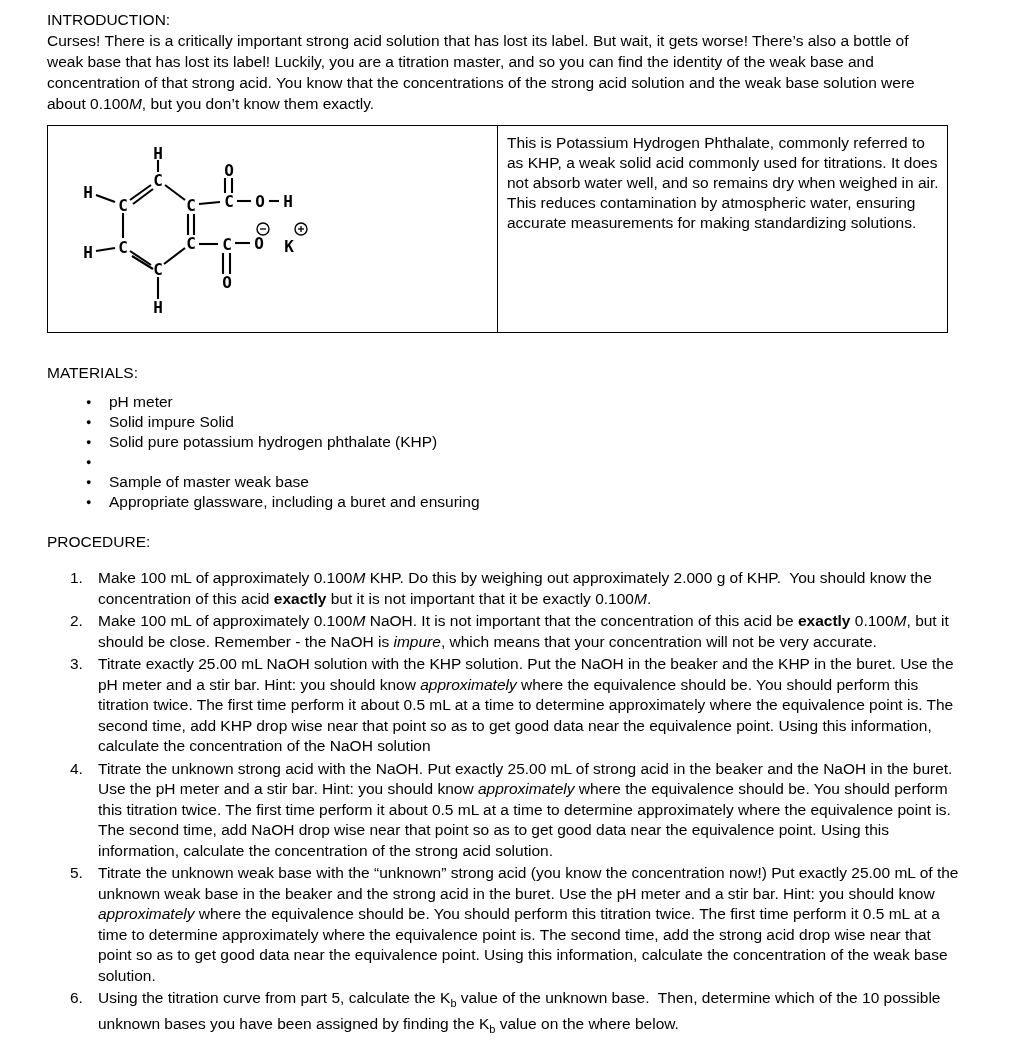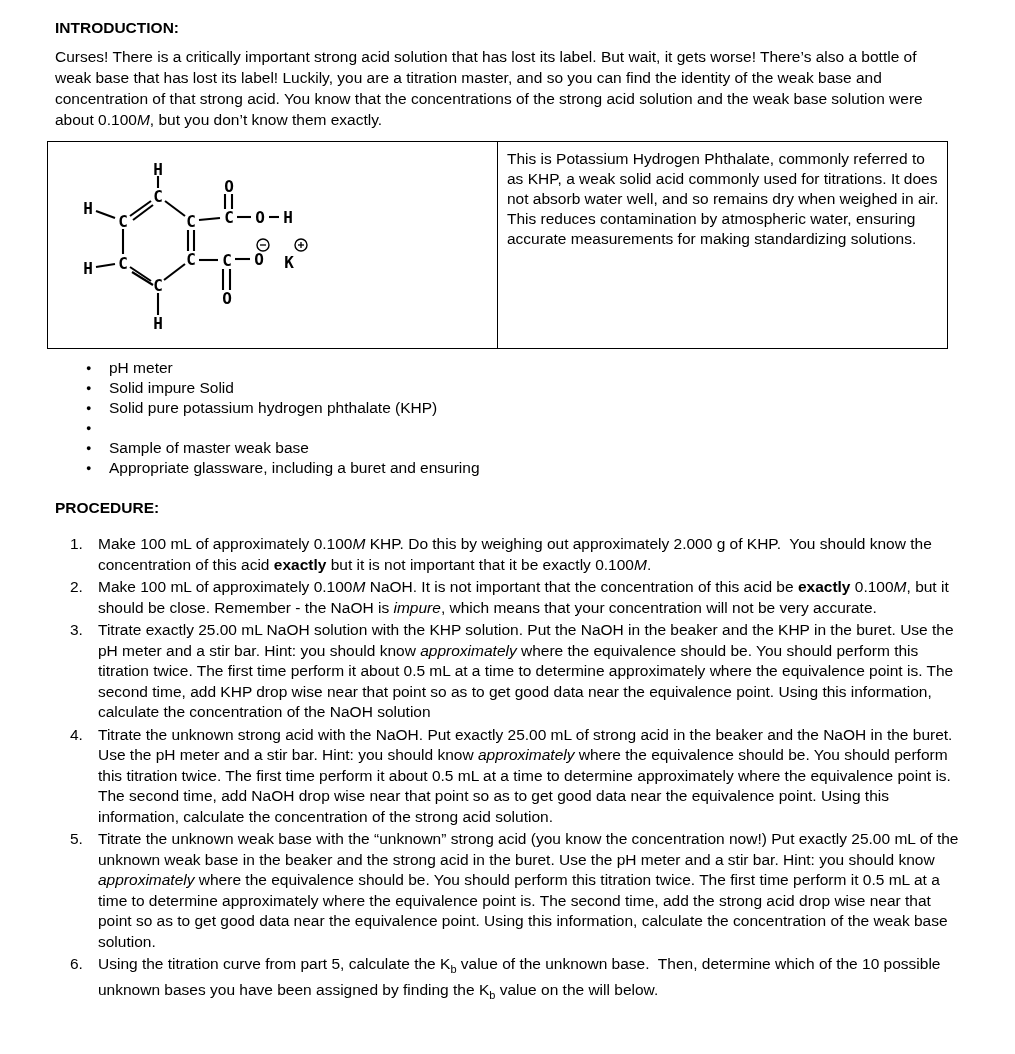--- a/index.html
+++ b/index.html
@@ -1,20 +1,20 @@
 <!DOCTYPE html>
 <html><head>
 <meta charset="utf-8">
 <style>
   html,body{margin:0;padding:0;background:#fff;}
   body{width:1015px;height:1054px;overflow:hidden;color:#000;
        font-family:"Liberation Sans","DejaVu Sans",sans-serif;font-size:15.5px;}
   .page{padding:9px 48px 0 47px;}
-  h2{font-size:15.5px;font-weight:700;margin:8px;line-height:21px;}
-  .intro-p{margin:8px;width:886px;line-height:21px;white-space:pre-wrap;}
+  h2{font-size:15.5px;font-weight:400;margin:0;line-height:21px;}
+  .intro-p{margin:0;width:886px;line-height:21px;white-space:pre-wrap;}
   table.figure{border-collapse:collapse;margin-top:11px;width:901px;table-layout:fixed;}
   table.figure td{border:1.5px solid #000;vertical-align:top;padding:0;height:202px;}
   td.cell-left{width:449px;}
   .caption{padding:7px 8px 0 9px;line-height:20px;}
   h2.materials-h{margin-top:29px;}
   ul.materials{list-style:none;margin:9px 0 0 0;padding:0;}
   ul.materials li{display:flex;line-height:20px;}
   .bullet{display:inline-block;margin-left:39px;width:23px;font-size:9px;line-height:20px;}
   h2.procedure-h{margin-top:19px;}
   ol.steps{list-style:none;margin:16px 0 0 0;padding:0;}
@@ -88,20 +88,21 @@
               <line class="chgline" x1="253" y1="100" x2="253" y2="106"></line>
             </svg>
       </td>
       <td>
         <div class="caption">This is Potassium Hydrogen Phthalate, commonly referred to as KHP, a weak solid acid commonly used for titrations. It does not absorb water well, and so remains dry when weighed in air. This reduces contamination by atmospheric water, ensuring accurate measurements for making standardizing solutions.</div>
       </td>
     </tr>
   </tbody>
     </table>
 
+  <h2 class="materials-h">MATERIALS:</h2>
   <ul class="materials">
     <li>
         <span class="bullet">●</span>
         <span>pH meter</span>
       </li>
     <li>
         <span class="bullet">●</span>
         <span>Solid impure Solid</span>
       </li>
     <li>
@@ -138,17 +139,17 @@
     <li>
         <span class="num">4.</span>
         <span class="stext"><span>Titrate the unknown strong acid with the NaOH. Put exactly 25.00 mL of strong acid in the beaker and the NaOH in the buret. Use the pH meter and a stir bar. Hint: you should know </span><span style="font-style: italic;">approximately</span><span> where the equivalence should be. You should perform this titration twice. The first time perform it about 0.5 mL at a time to determine approximately where the equivalence point is. The second time, add NaOH drop wise near that point so as to get good data near the equivalence point. Using this information, calculate the concentration of the strong acid solution.</span></span>
       </li>
     <li>
         <span class="num">5.</span>
         <span class="stext"><span>Titrate the unknown weak base with the “unknown” strong acid (you know the concentration now!) Put exactly 25.00 mL of the unknown weak base in the beaker and the strong acid in the buret. Use the pH meter and a stir bar. Hint: you should know </span><span style="font-style: italic;">approximately</span><span> where the equivalence should be. You should perform this titration twice. The first time perform it 0.5 mL at a time to determine approximately where the equivalence point is. The second time, add the strong acid drop wise near that point so as to get good data near the equivalence point. Using this information, calculate the concentration of the weak base solution.</span></span>
       </li>
     <li>
         <span class="num">6.</span>
-        <span class="stext"><span>Using the titration curve from part 5, calculate the K</span><sub>b</sub><span> value of the unknown base.  Then, determine which of the 10 possible unknown bases you have been assigned by finding the K</span><sub>b</sub><span> value on the will below.</span></span>
+        <span class="stext"><span>Using the titration curve from part 5, calculate the K</span><sub>b</sub><span> value of the unknown base.  Then, determine which of the 10 possible unknown bases you have been assigned by finding the K</span><sub>b</sub><span> value on the where below.</span></span>
       </li>
   </ol>
 
 </div>
 
 </body></html>

